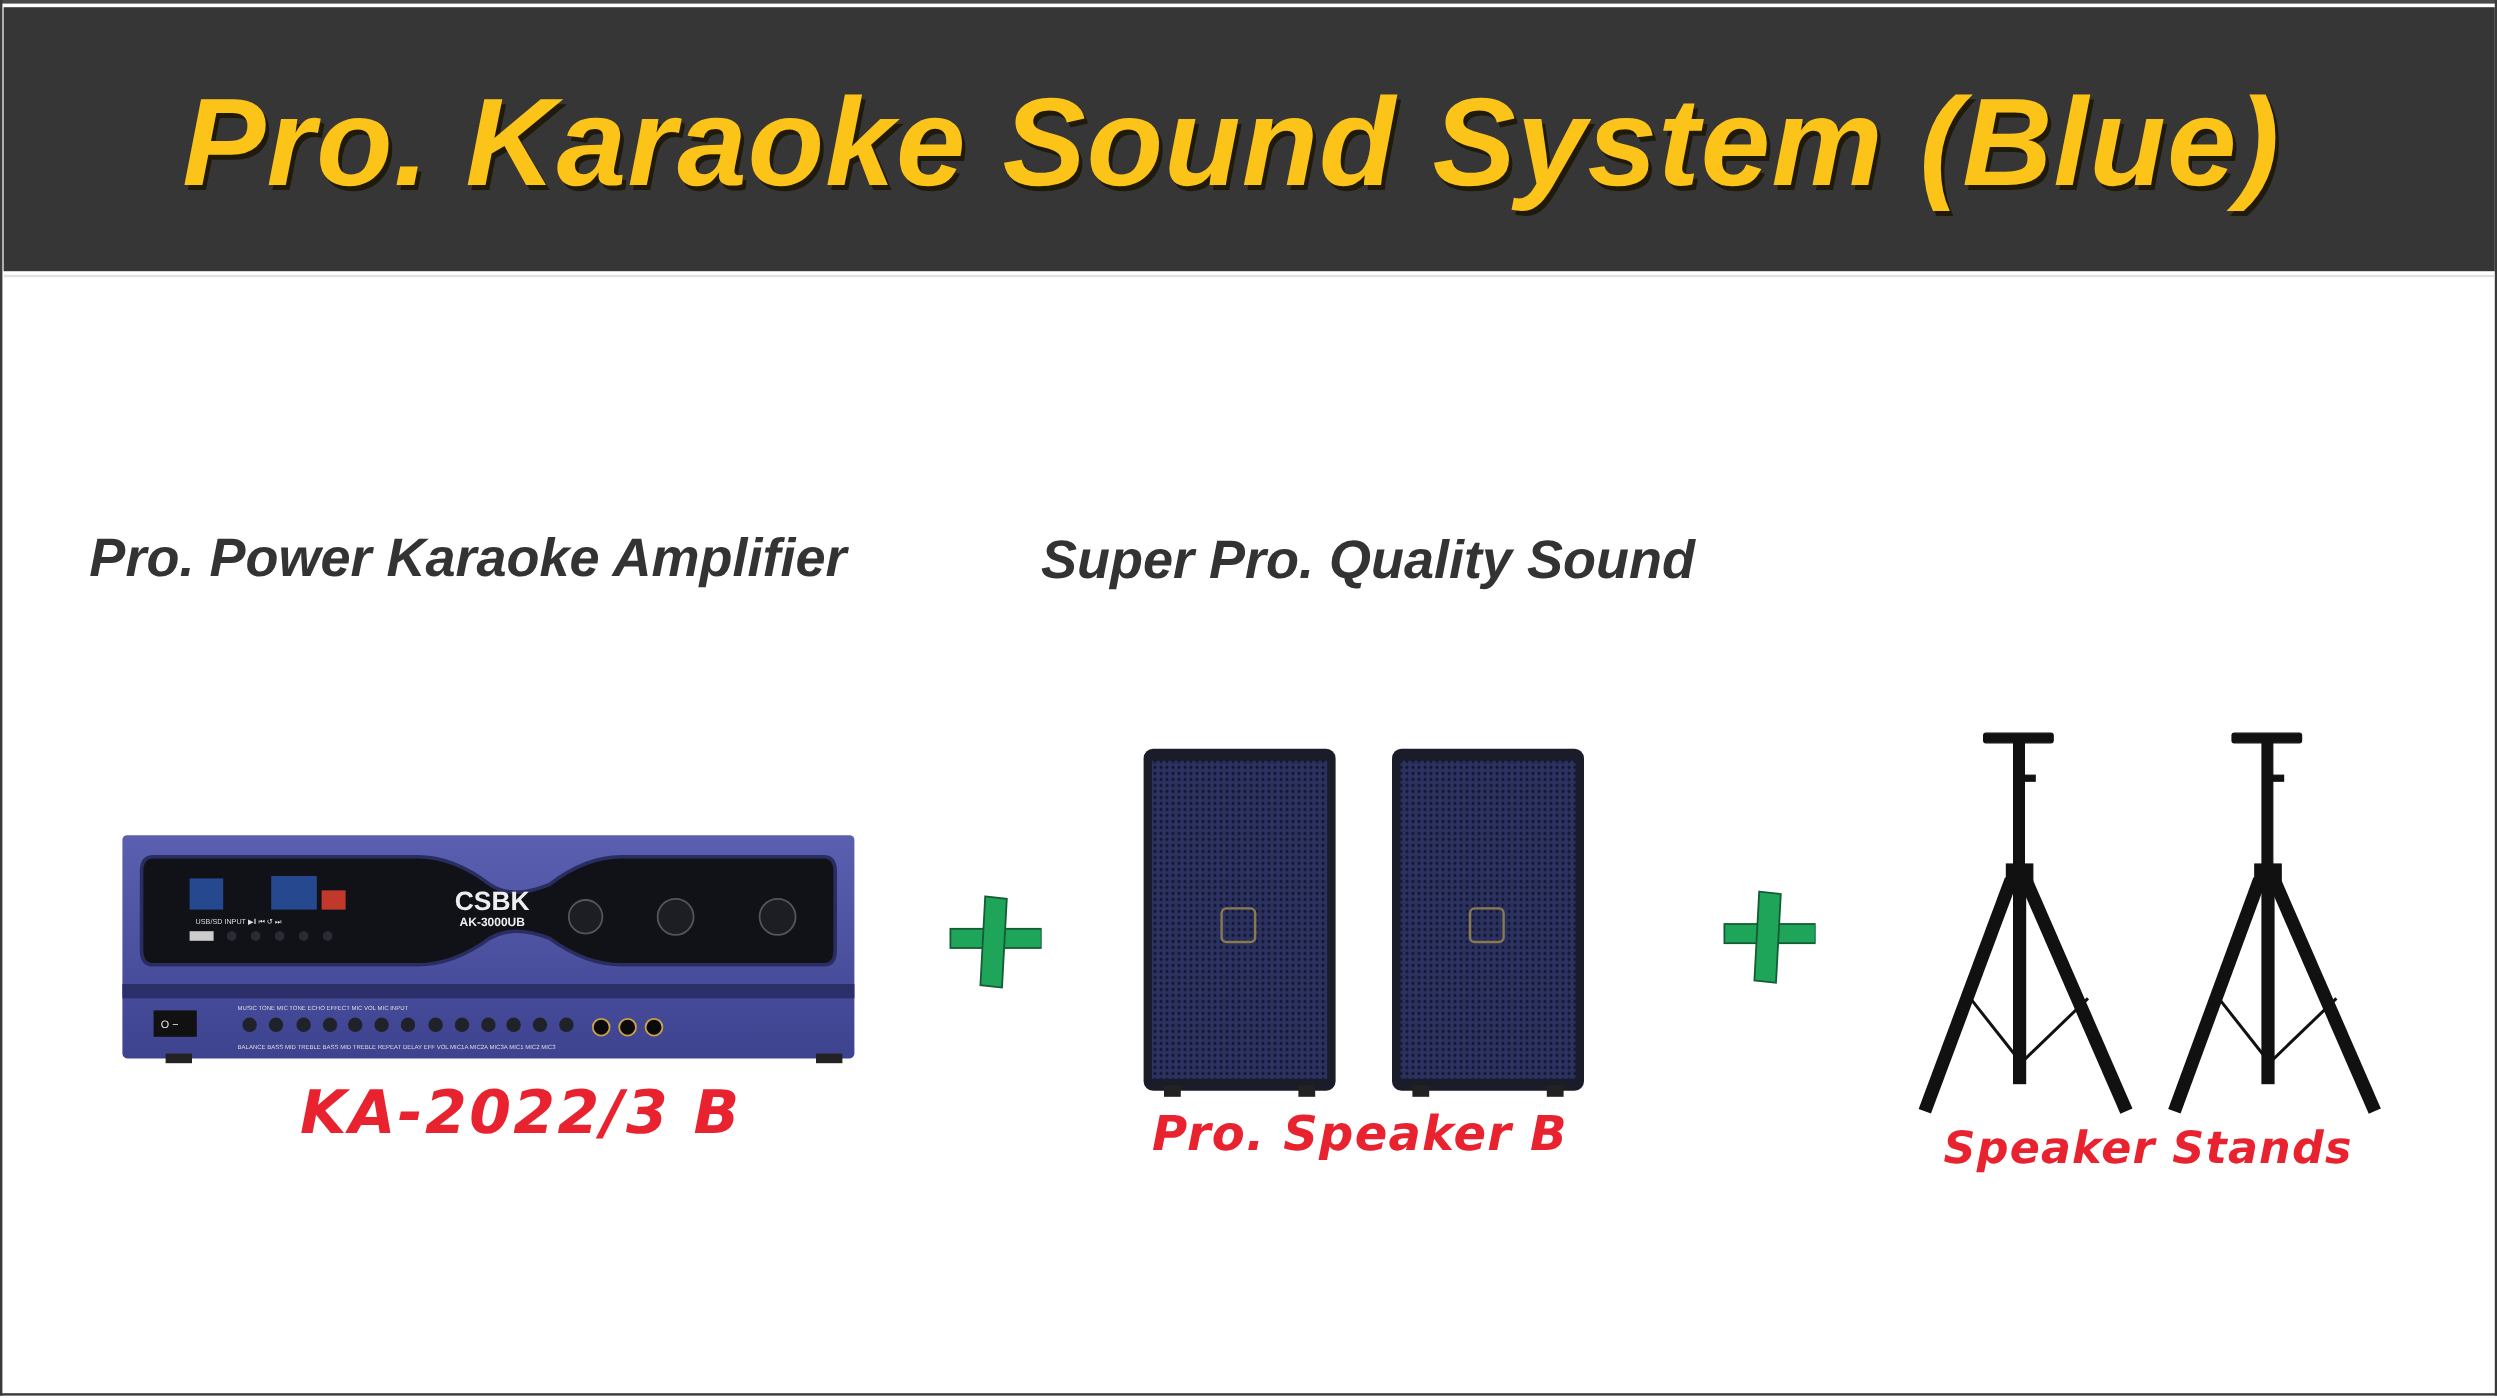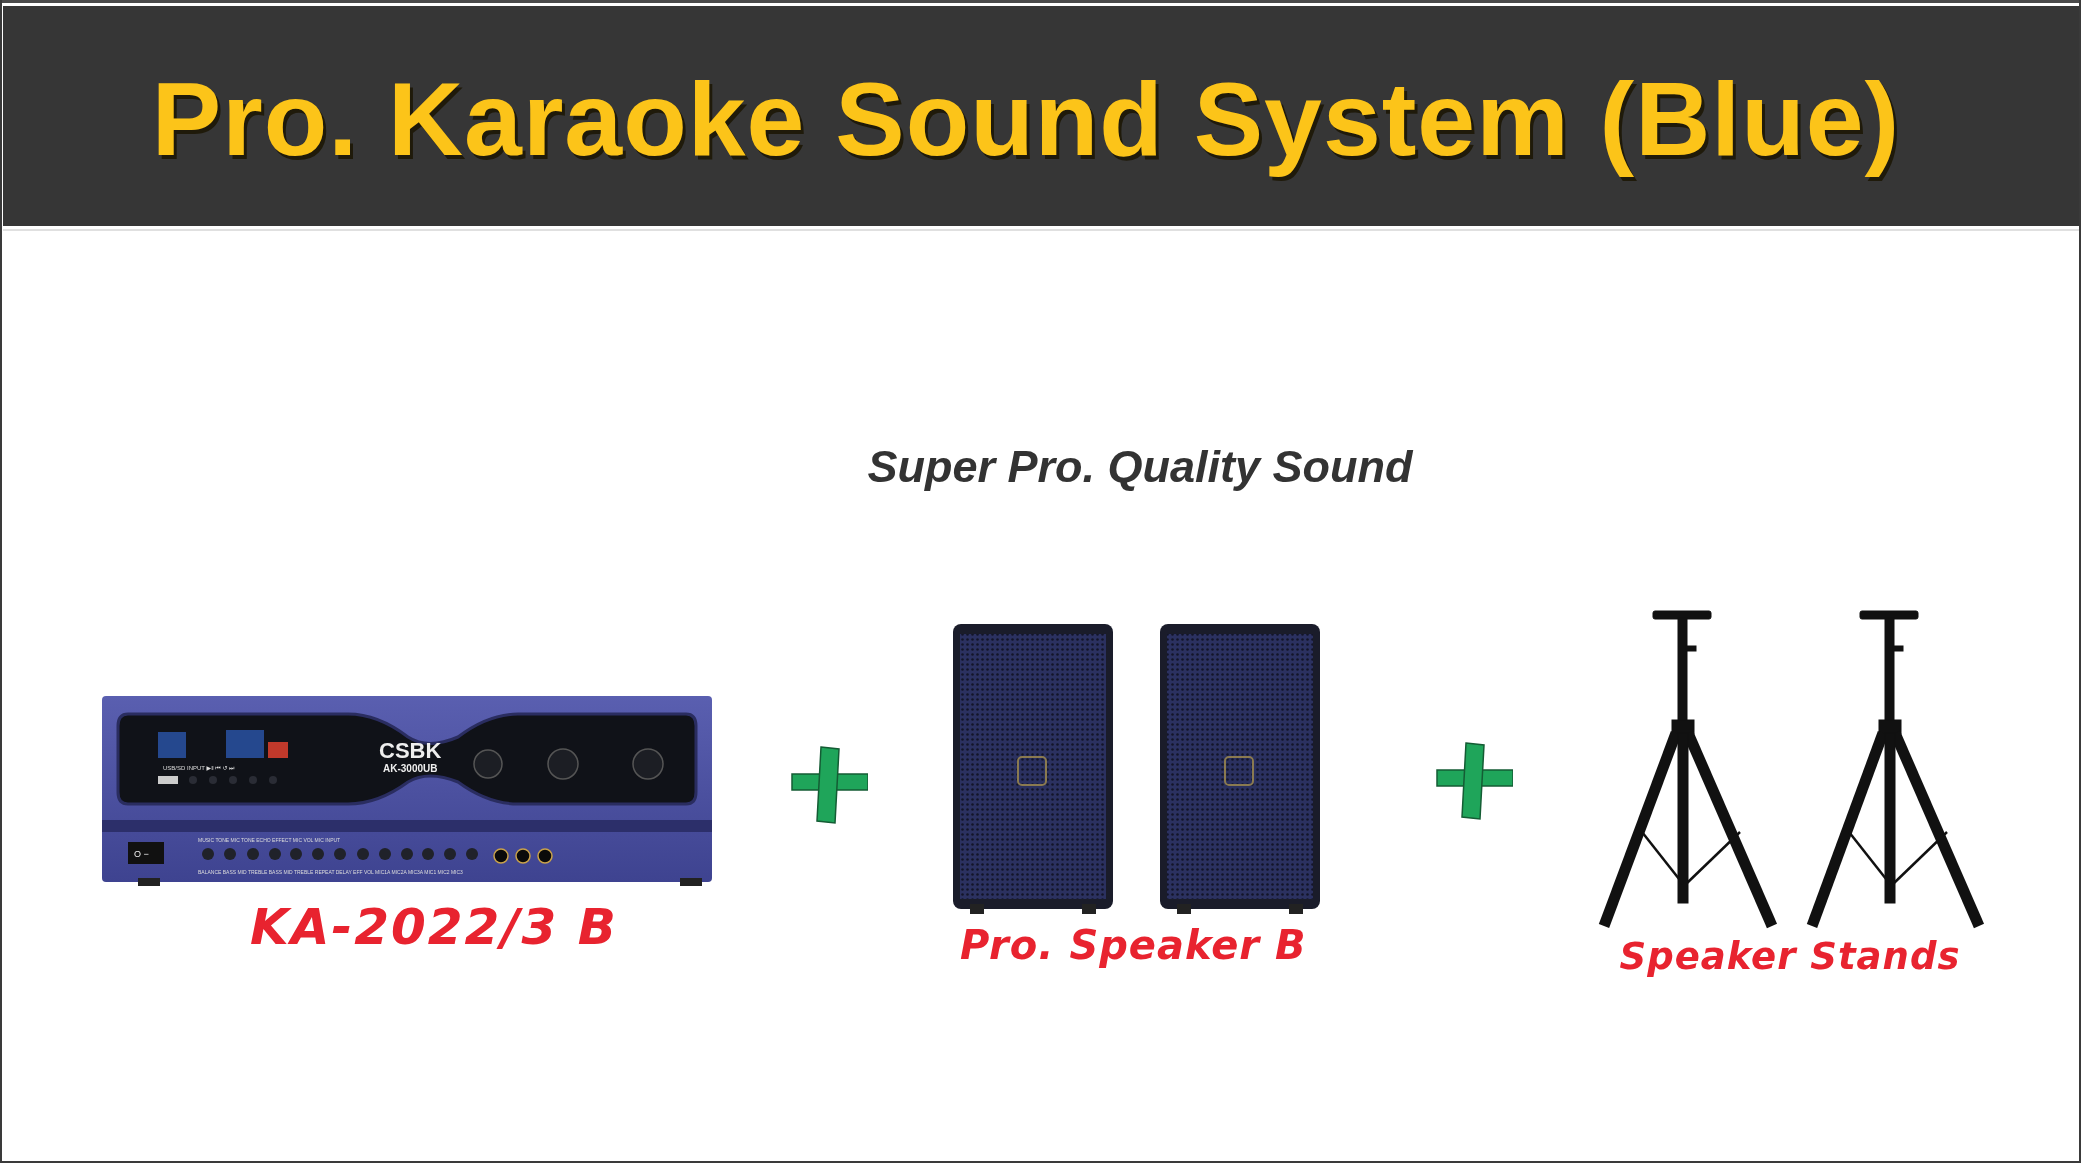--- a/index.html
+++ b/index.html
@@ -1,20 +1,20 @@
 <!DOCTYPE html>
 <html><head>
 <meta charset="utf-8">
 <style>
   html, body { margin:0; padding:0; }
   body { width:2081px; height:1165px; background:#ffffff; position:relative; overflow:hidden; font-family:"Liberation Sans", sans-serif; }
   .frame { position:absolute; left:0; top:0; width:2077px; height:1161px; border:2px solid #3a3a3a; border-top:none; box-sizing:content-box; }
   .topline { position:absolute; left:0; top:0; width:2081px; height:3px; background:#4a4a4a; }
   .header { position:absolute; left:3px; top:6px; width:2076px; height:220px; background:#363636; }
-  .header-title { position:absolute; left:0; width:100%; top:54px; text-align:center; font-weight:bold; font-size:104px; letter-spacing:1px; color:#fcc419; text-shadow:3px 4px 0 #1f1a0a; white-space:nowrap; padding-right:30px; box-sizing:border-box; }
+  .header-title { position:absolute; left:0; width:100%; top:54px; text-align:center; font-weight:bold; font-style:italic; font-size:104px; letter-spacing:1px; color:#fcc419; text-shadow:3px 4px 0 #1f1a0a; white-space:nowrap; padding-right:30px; box-sizing:border-box; }
   .headerline { position:absolute; left:3px; top:229px; width:2076px; height:2px; background:#e0e0e0; }
   .heading { position:absolute; font-weight:bold; font-style:italic; color:#333; font-size:45px; line-height:42px; text-align:center; white-space:nowrap; }
   .h-amp { left:40px; width:700px; top:444px; }
   .h-spk { left:820px; width:620px; top:446px; text-align:center; padding-left:10px; }
   .caption { position:absolute; font-family:"DejaVu Sans", sans-serif; font-weight:bold; font-style:italic; color:#e8232f; white-space:nowrap; text-align:center; }
   .cap-amp { left:250px; width:340px; top:898px; font-size:50px; letter-spacing:2px; }
   .cap-spk { left:960px; width:340px; top:922px; font-size:40px; letter-spacing:1px; }
   .cap-std { left:1610px; width:360px; top:935px; font-size:37px; letter-spacing:1px; }
   .plus { position:absolute; width:80px; height:80px; }
   .product { position:absolute; }
@@ -24,20 +24,21 @@
 
 <div class="topline"></div>
 <div class="frame"></div>
 
 <div class="header">
   <div class="header-title">Pro. Karaoke Sound System (Blue)</div>
 </div>
 <div class="headerline"></div>
 
 <div class="heading h-amp">
+  <div>Pro. Power Karaoke Amplifier</div>
 </div>
 <div class="heading h-spk">Super Pro. Quality Sound</div>
 
 <svg class="product" style="left:98px;top:692px" width="618" height="200" viewBox="0 0 618 200">
   <defs>
     <linearGradient id="ampg" x1="0" y1="0" x2="0" y2="1">
       <stop offset="0" stop-color="#5a5fb0"></stop>
         <stop offset="1" stop-color="#3e4390"></stop>
     </linearGradient>
   </defs>

